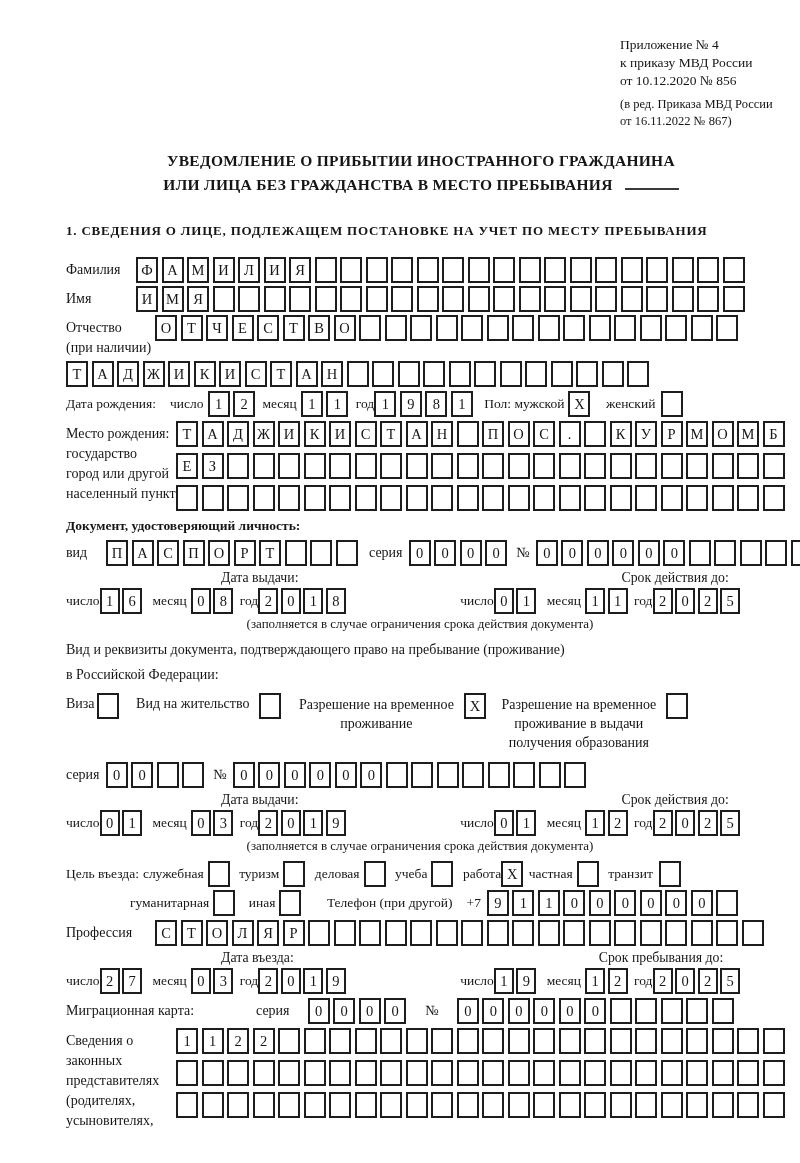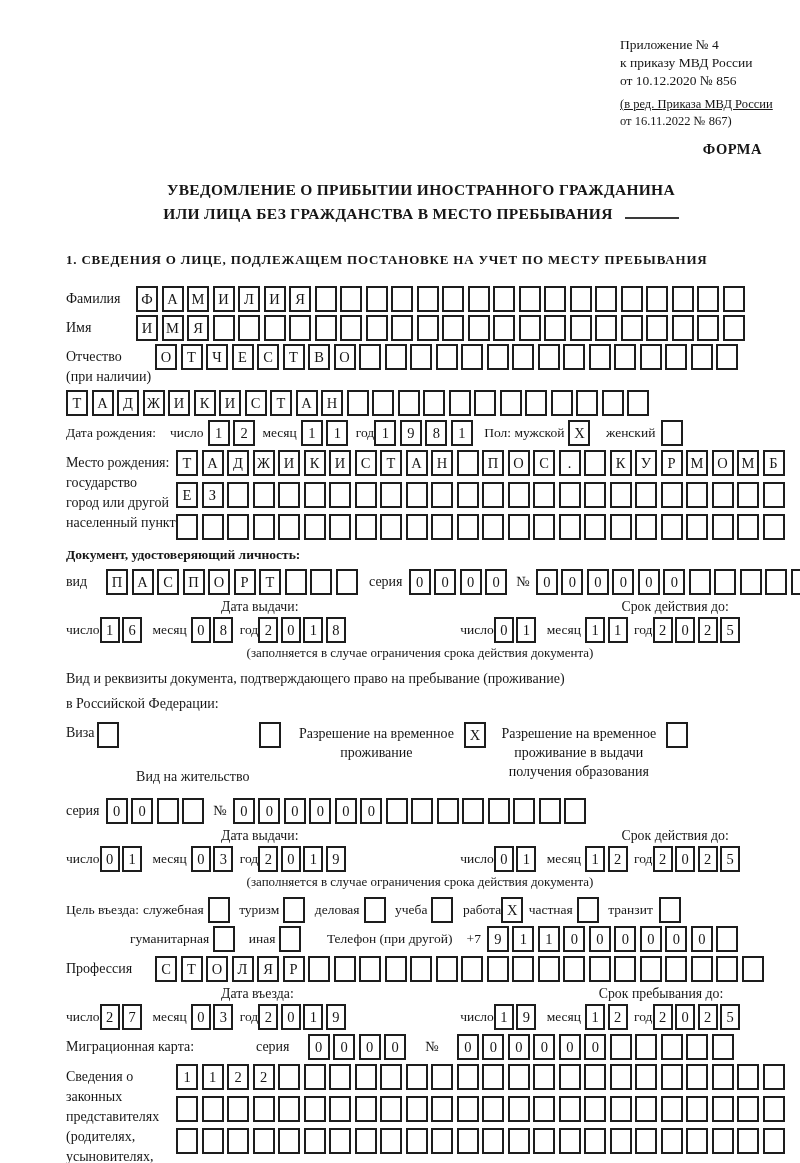--- a/index.html
+++ b/index.html
@@ -2,21 +2,21 @@
 <html><head>
 <meta charset="utf-8">
 <style>
   html,body{margin:0;padding:0;background:#ffffff;}
   .page{position:relative;width:800px;height:1163px;background:#fff;box-sizing:border-box;
         padding:36px 24px 0 66px;overflow:hidden;color:#161616;
         font-family:"Liberation Serif","DejaVu Serif",serif;}
   
   .appendix{margin-left:554px;font-size:13.5px;line-height:1.35;}
   .appendix .amend{font-size:12.5px;}
-  .appendix .amend-first{margin-top:5px;text-decoration:underline;}
+  .appendix .amend-first{margin-top:5px;}
   .forma{text-align:right;padding-right:14px;font-weight:bold;font-size:14.5px;margin-top:12px;letter-spacing:0.5px;}
   .title{text-align:center;font-weight:bold;font-size:15.5px;line-height:1.55;margin-top:20px;letter-spacing:0.3px;}
   .blank{display:inline-block;width:54px;height:15px;border-bottom:2px solid #3a3a3a;margin-left:12px;}
   .sec{font-weight:bold;font-size:13px;margin-top:26px;letter-spacing:0.8px;white-space:nowrap;}
   
   .form{margin-top:18px;}
   .row{display:flex;align-items:flex-start;margin-bottom:3px;}
   .cells{display:flex;flex:0 0 auto;}
   .cell{box-sizing:border-box;flex:0 0 auto;width:22px;height:26px;border:2px solid #1d1d1d;
         margin-right:3.5px;font-size:14.5px;display:flex;align-items:center;justify-content:center;}
@@ -52,21 +52,20 @@
 <div class="page">
 
   <div class="appendix">
     <div>Приложение № 4</div>
     <div>к приказу МВД России</div>
     <div>от 10.12.2020 № 856</div>
     <div class="amend amend-first">(в ред. Приказа МВД России</div>
     <div class="amend">от 16.11.2022 № 867)</div>
   </div>
 
-  <div class="forma">ФОРМА</div>
 
   <div class="title">
     <span>УВЕДОМЛЕНИЕ О ПРИБЫТИИ ИНОСТРАННОГО ГРАЖДАНИНА</span><br>
     <span>ИЛИ ЛИЦА БЕЗ ГРАЖДАНСТВА В МЕСТО ПРЕБЫВАНИЯ</span><span class="blank"></span>
   </div>
 
   <div class="sec">1. СВЕДЕНИЯ О ЛИЦЕ, ПОДЛЕЖАЩЕМ ПОСТАНОВКЕ НА УЧЕТ ПО МЕСТУ ПРЕБЫВАНИЯ</div>
 
   <div class="form">
 
@@ -392,21 +391,21 @@
     <div class="note">(заполняется в случае ограничения срока действия документа)</div>
 
     <div class="intro">Вид и реквизиты документа, подтверждающего право на пребывание (проживание)</div>
     <div class="intro">в Российской Федерации:</div>
 
     <div class="row opts">
       <span class="lbl" style="line-height:22px;">Виза</span>
       <span class="cells ml2">
           <span class="cell"></span>
         </span>
-      <span class="lbl ml14" style="line-height:22px;margin-top:44px;">Вид на жительство</span>
+      <span class="lbl ml14" style="line-height:22px;">Вид на жительство</span>
       <span class="cells ml10">
           <span class="cell"></span>
         </span>
       <div class="optmulti ml14">
         <div>Разрешение на временное</div>
         <div>проживание</div>
       </div>
       <span class="cells ml10">
           <span class="cell">X</span>
         </span>

